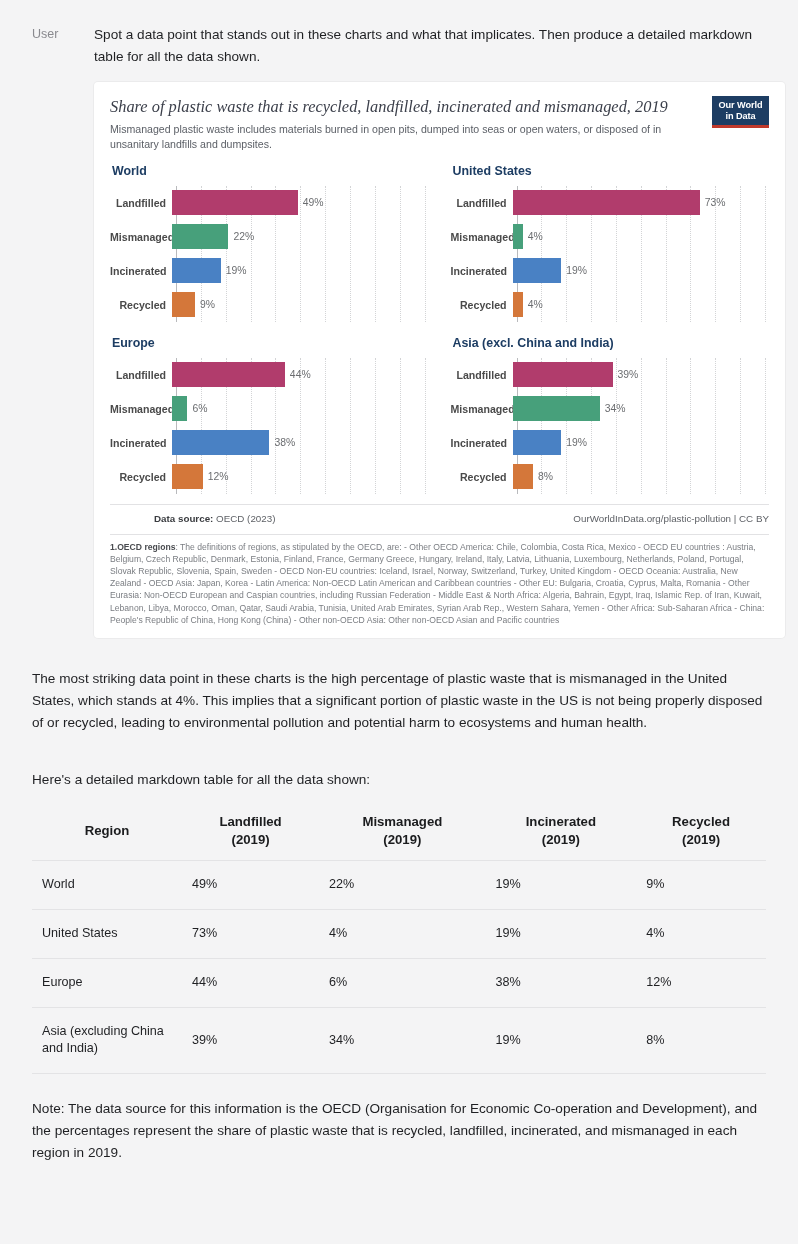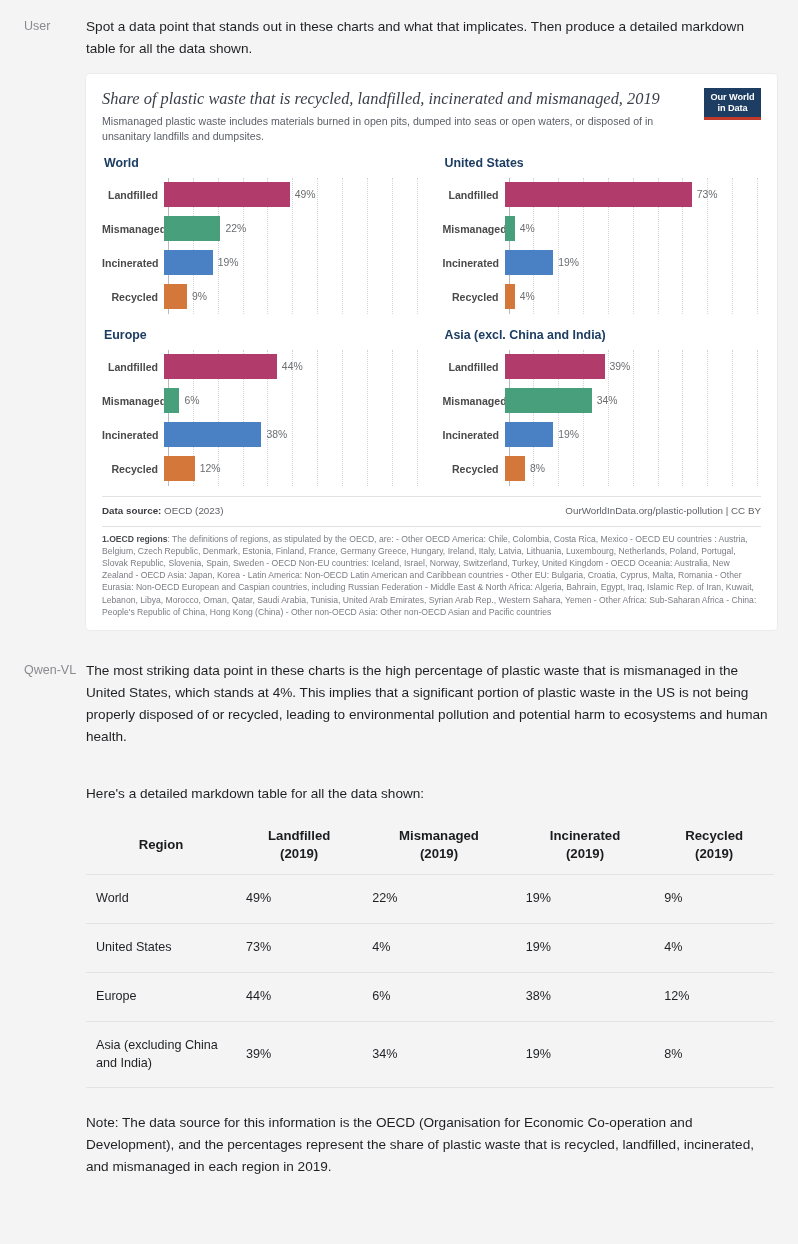--- a/index.html
+++ b/index.html
@@ -5,21 +5,21 @@
   * { box-sizing: border-box; }
   html, body { margin: 0; padding: 0; }
   body {
     width: 798px;
     background: #f4f4f5;
     font-family: "Liberation Sans", sans-serif;
     color: #2b2b2b;
     -webkit-font-smoothing: antialiased;
   }
 
-  .page { width: 798px; padding: 0; }
+  .page { width: 798px; padding: 8px; }
 
   
   .turn { display: flex; padding: 16px 24px 4px 24px; }
   .turn .role {
     width: 62px;
     flex: 0 0 62px;
     font-size: 12.5px;
     color: #8a8a8f;
     line-height: 1.55;
     padding-top: 1px;
@@ -142,21 +142,21 @@
     border-top: 1px solid #e2e2e4;
     padding-top: 7px;
   }
   .foot-line {
     display: flex;
     justify-content: space-between;
     font-size: 9.8px;
     color: #5e6166;
     line-height: 1.5;
   }
-  .foot-line b { color: #3a3c40; }
+  .foot-line b { color: #3a3c40; margin-left: 44px; }
   .foot-note { font-size: 9.8px; color: #5e6166; line-height: 1.5; }
   .foot-rule { border-top: 1px solid #e2e2e4; margin: 7px 0 6px 0; }
   .foot-small {
     font-size: 8.6px;
     color: #7a7d82;
     line-height: 1.42;
   }
   .foot-small b { color: #4a4c50; }
 
   
@@ -411,21 +411,20 @@
           <div class="foot-rule"></div>
           <div class="foot-small">
             <b>1.OECD regions</b><span>: The definitions of regions, as stipulated by the OECD, are: - Other OECD America: Chile, Colombia, Costa Rica, Mexico - OECD EU countries : Austria, Belgium, Czech Republic, Denmark, Estonia, Finland, France, Germany Greece, Hungary, Ireland, Italy, Latvia, Lithuania, Luxembourg, Netherlands, Poland, Portugal, Slovak Republic, Slovenia, Spain, Sweden - OECD Non-EU countries: Iceland, Israel, Norway, Switzerland, Turkey, United Kingdom - OECD Oceania: Australia, New Zealand - OECD Asia: Japan, Korea - Latin America: Non-OECD Latin American and Caribbean countries - Other EU: Bulgaria, Croatia, Cyprus, Malta, Romania - Other Eurasia: Non-OECD European and Caspian countries, including Russian Federation - Middle East &amp; North Africa: Algeria, Bahrain, Egypt, Iraq, Islamic Rep. of Iran, Kuwait, Lebanon, Libya, Morocco, Oman, Qatar, Saudi Arabia, Tunisia, United Arab Emirates, Syrian Arab Rep., Western Sahara, Yemen - Other Africa: Sub-Saharan Africa - China: People's Republic of China, Hong Kong (China) - Other non-OECD Asia: Other non-OECD Asian and Pacific countries</span>
           </div>
         </div>
       </div>
     </div>
   </div>
 
   <div class="turn" style="padding-top:22px;">
-    <div class="role">Qwen-VL</div>
     <div class="body">
       <p style="margin-bottom:20px;">The most striking data point in these charts is the high percentage of plastic waste that is mismanaged in the United States, which stands at 4%. This implies that a significant portion of plastic waste in the US is not being properly disposed of or recycled, leading to environmental pollution and potential harm to ecosystems and human health.</p>
       <p style="margin-bottom:6px;margin-top:35px;">Here's a detailed markdown table for all the data shown:</p>
 
       <table class="md-table">
         <thead>
           <tr id="table-header-row">
               <th class="col-region">
                 <div>Region</div>
               </th>

